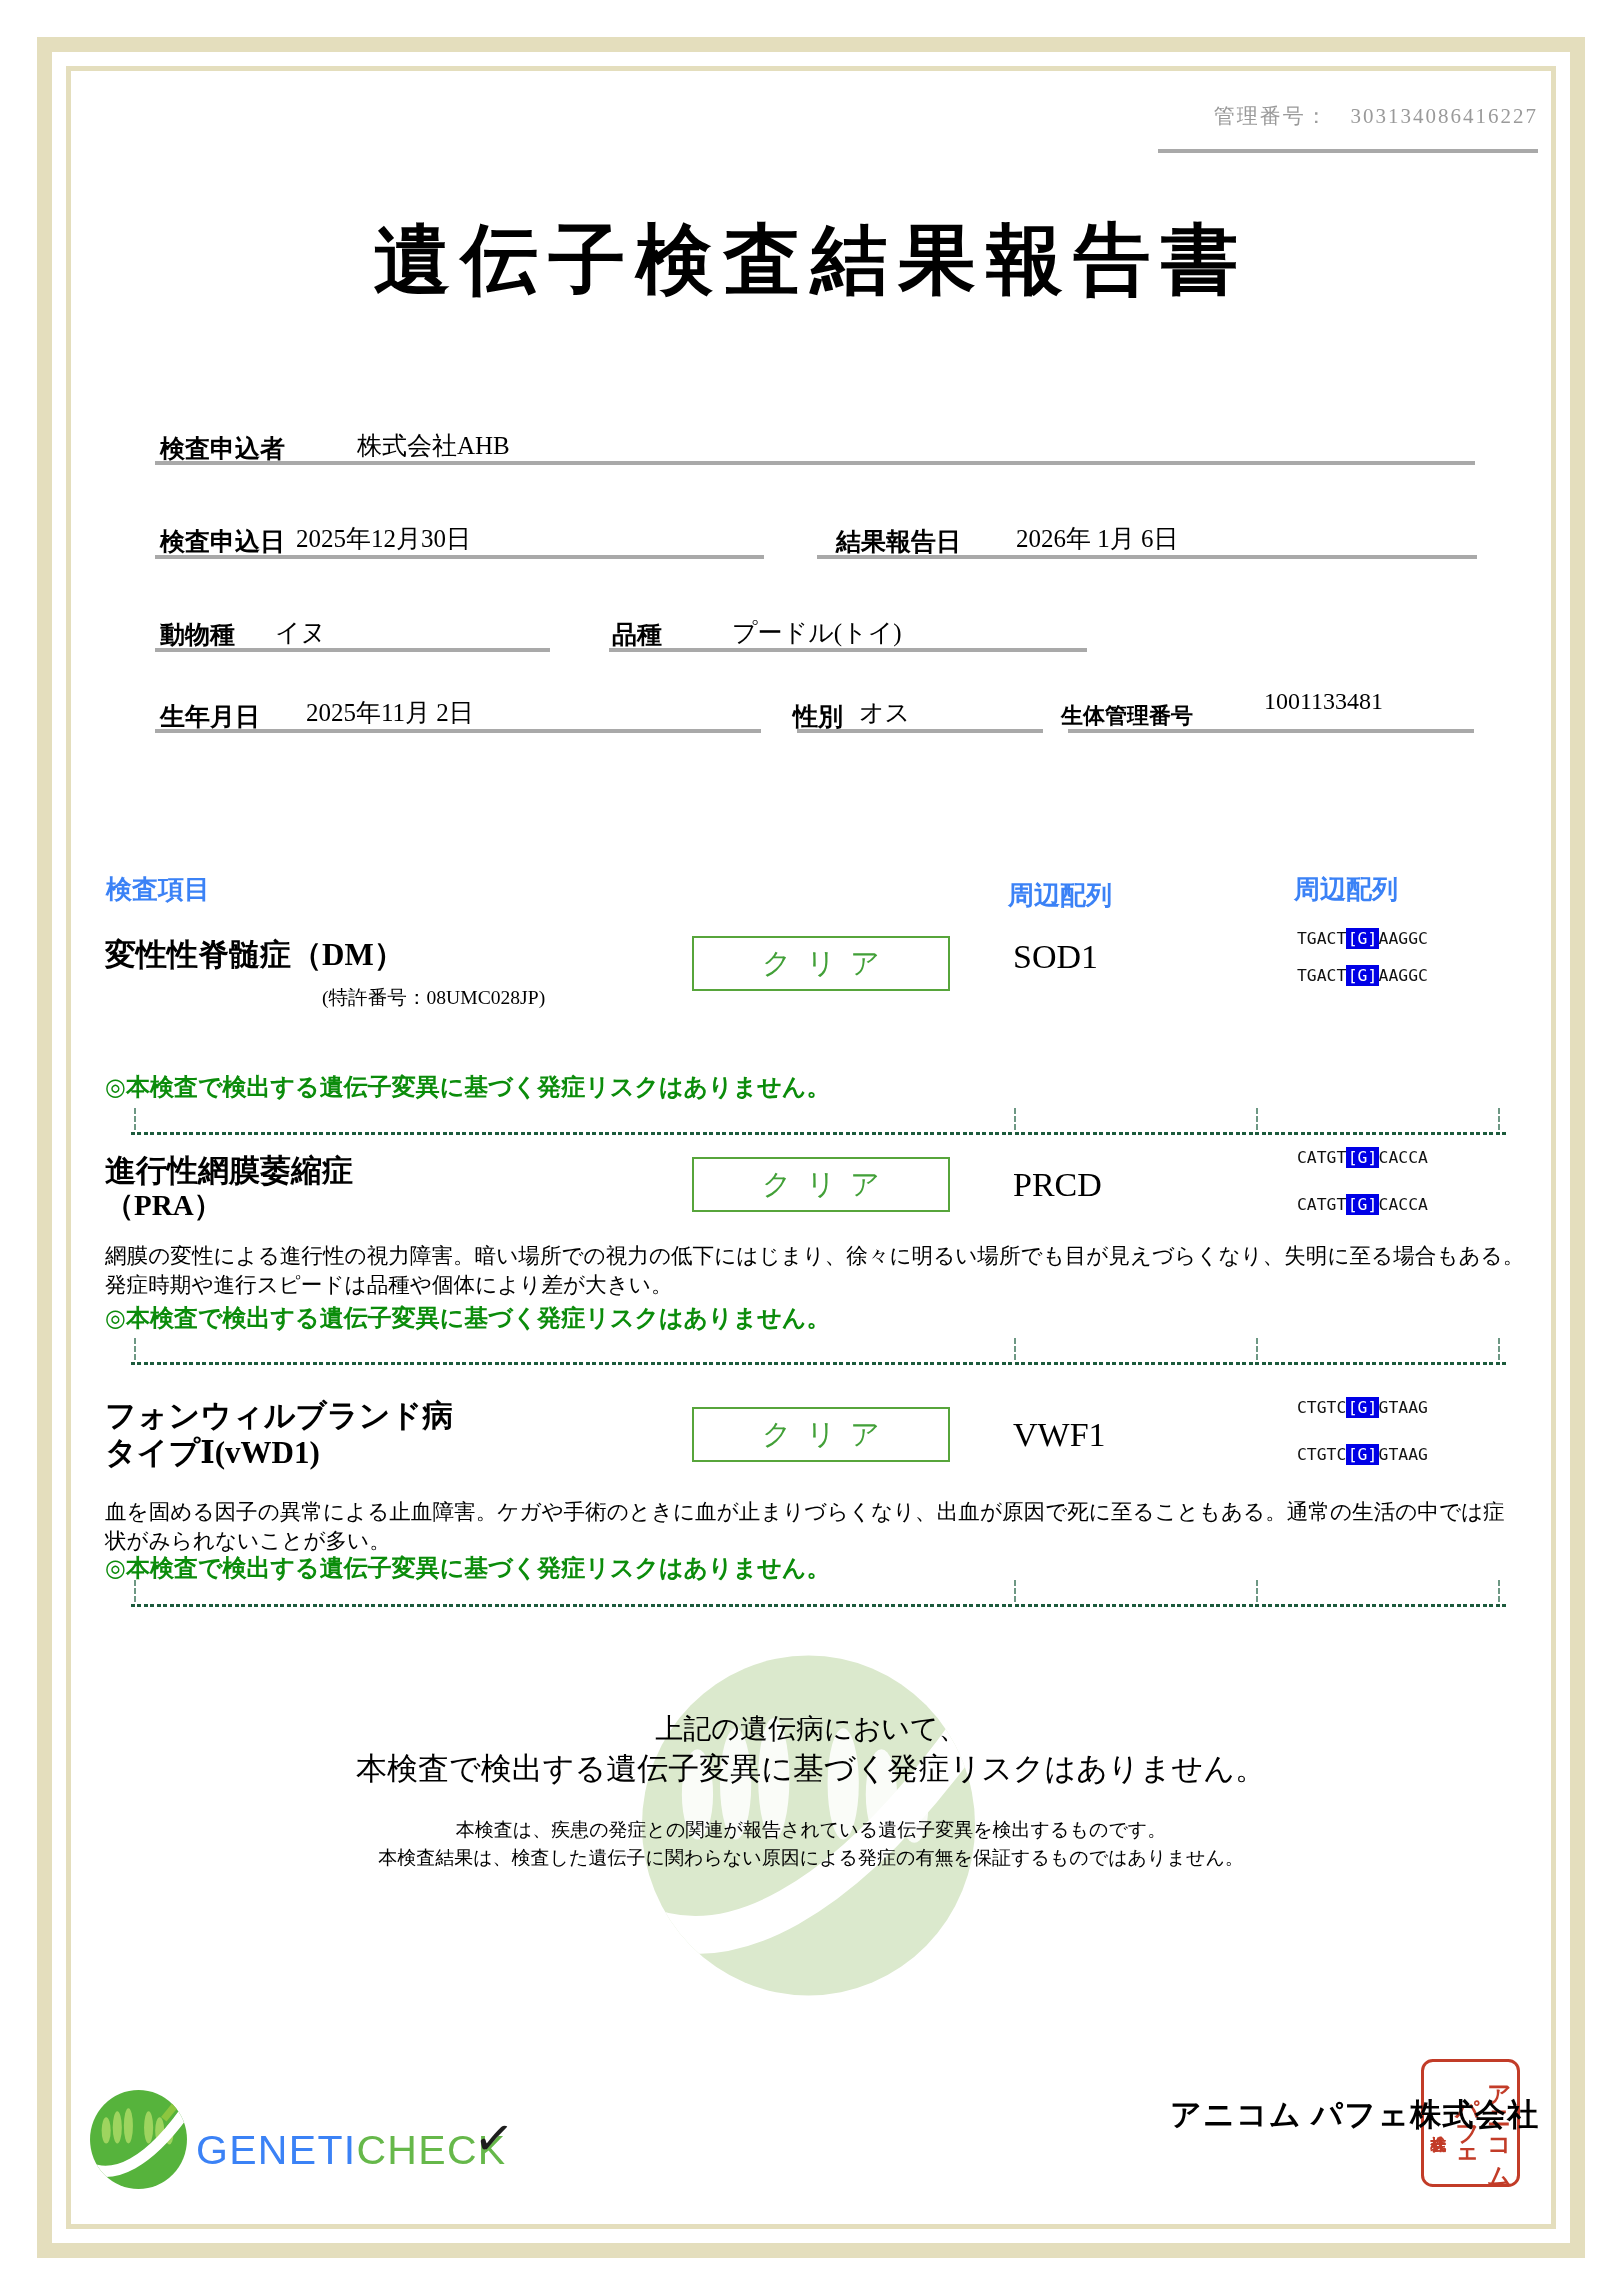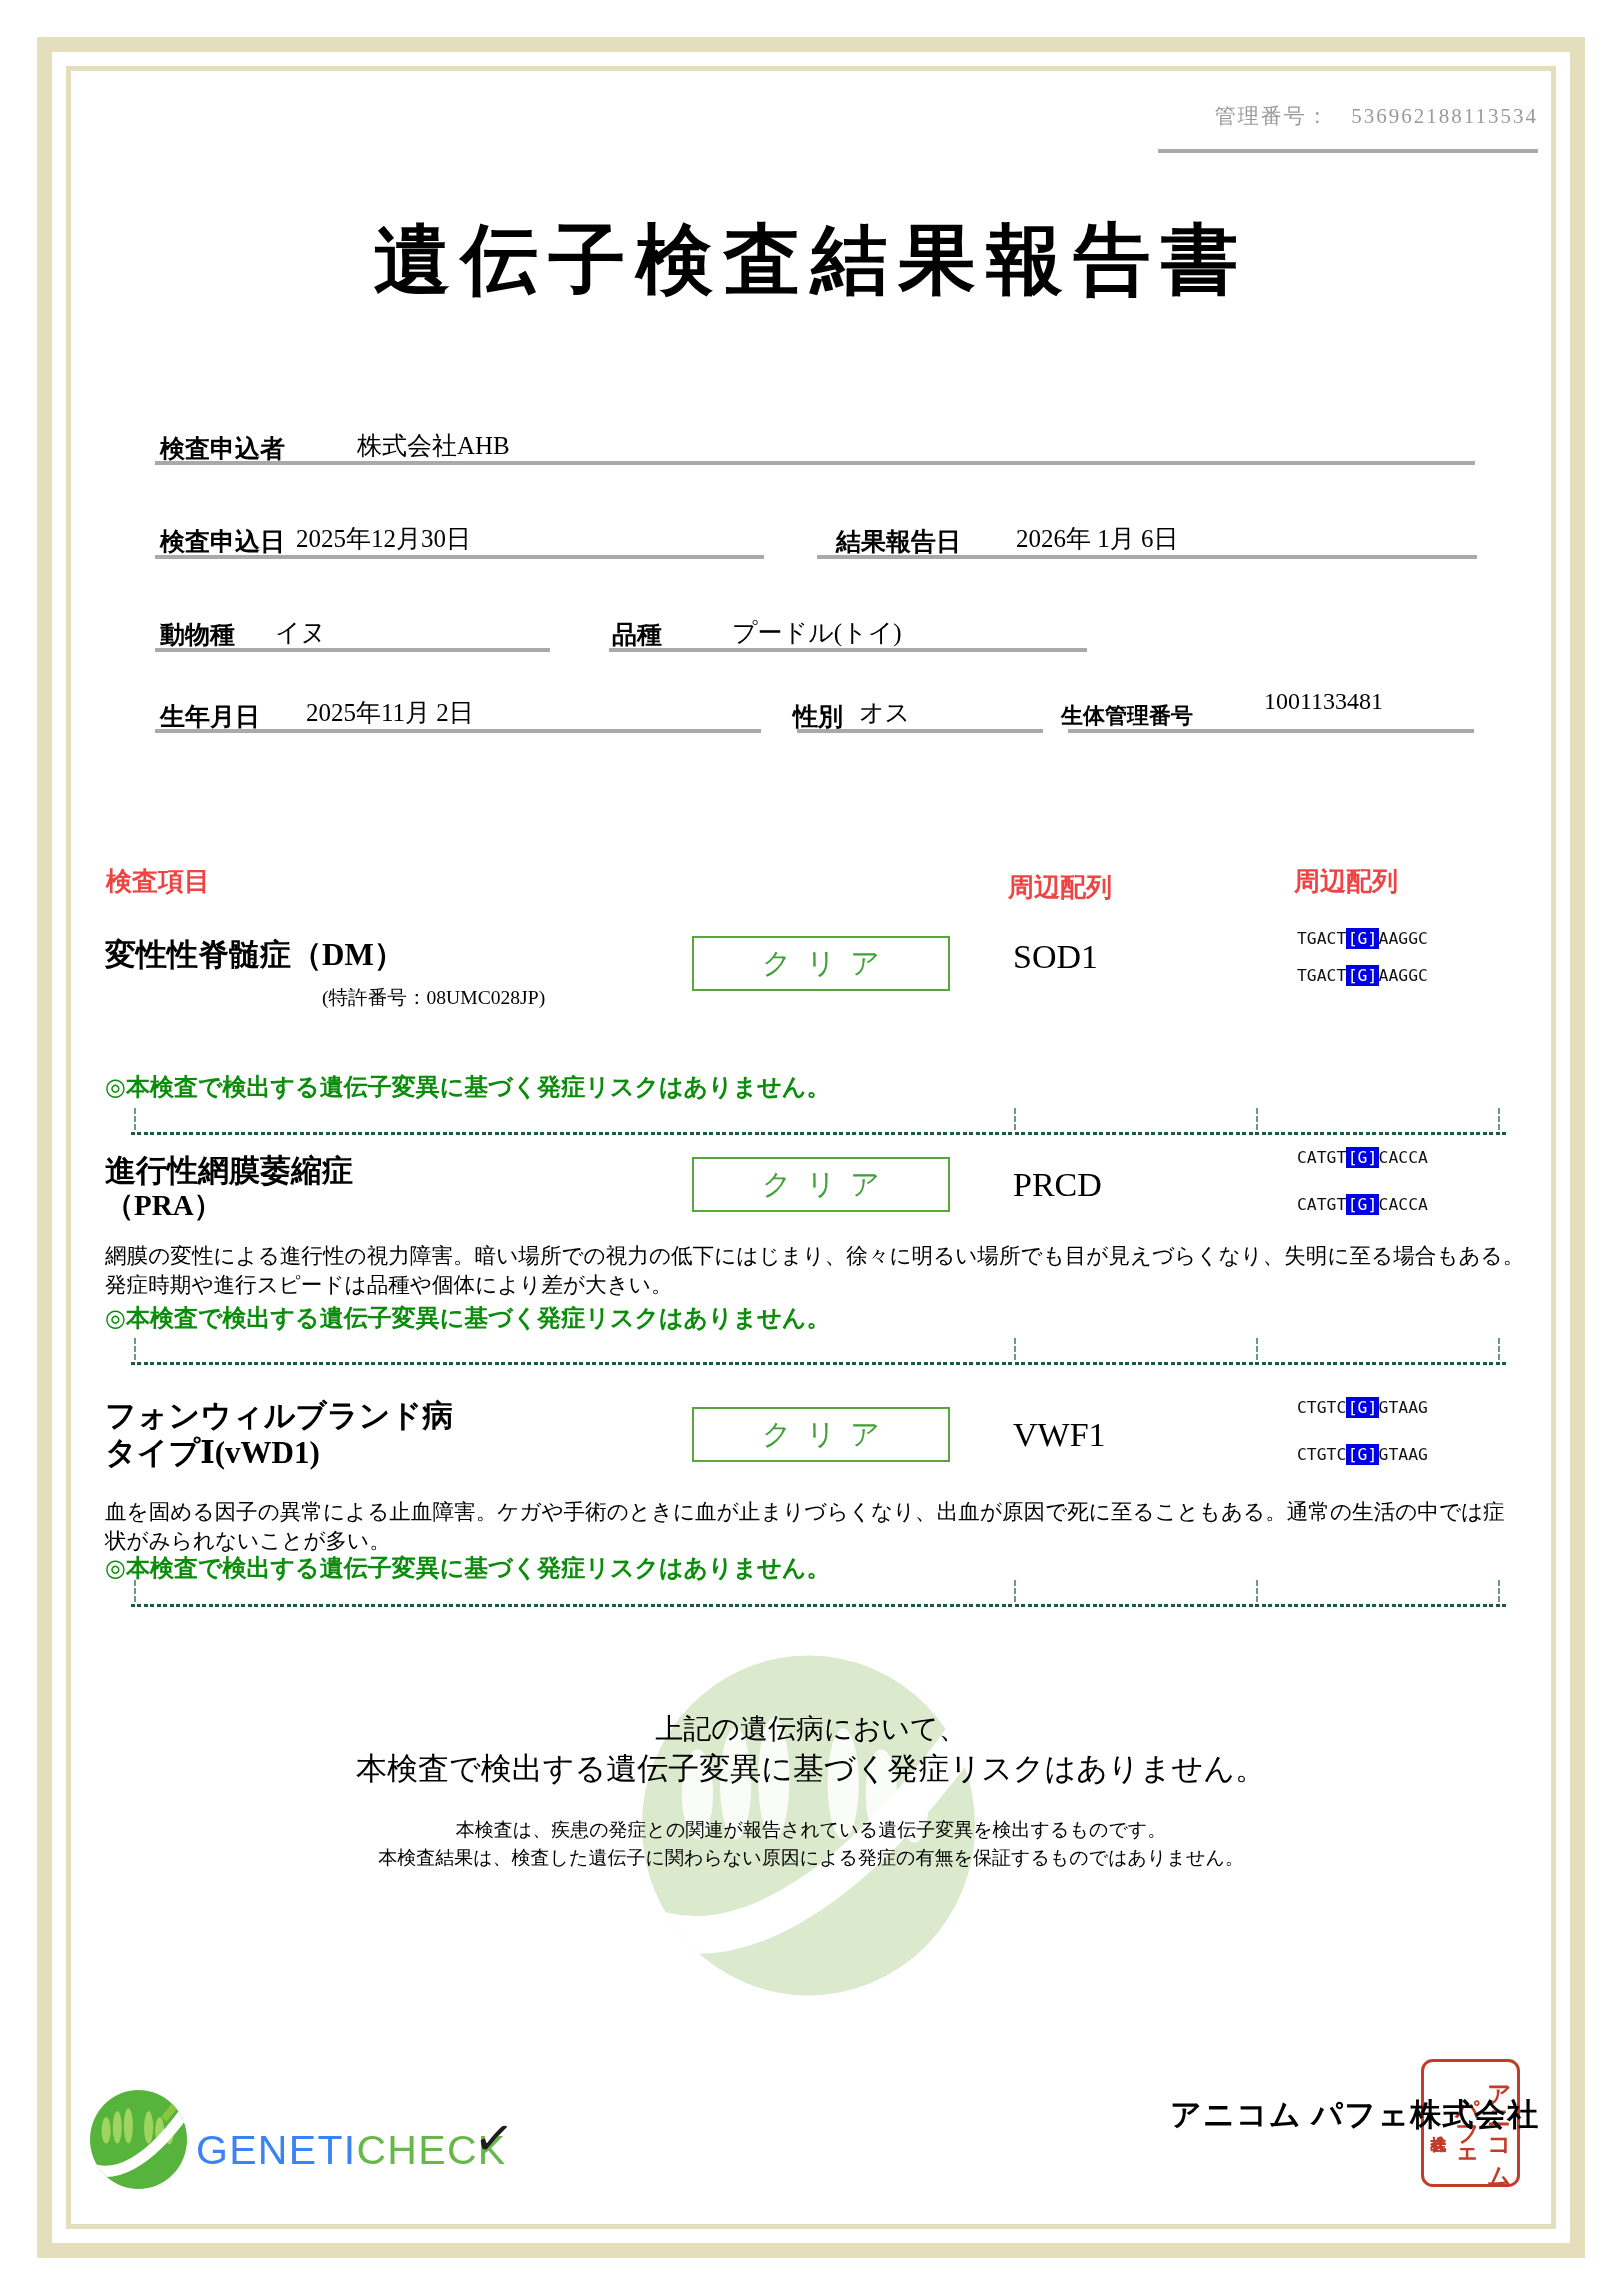--- a/index.html
+++ b/index.html
@@ -16,21 +16,21 @@
                border:5.9px solid #e4debd;pointer-events:none;}
 
   .ctrl{color:#9a9a9a;font-size:21px;letter-spacing:2px;}
   .gray-bar{background:#a9a9a9;height:3.9px;}
 
   .doc-title{width:100%;text-align:center;font-size:77px;font-weight:bold;letter-spacing:10.5px;}
 
   .flabel{font-size:25px;font-weight:bold;}
   .fvalue{font-size:25px;}
 
-  .col-head{font-size:26px;font-weight:bold;color:#ef4444;}
+  .col-head{font-size:26px;font-weight:bold;color:#3b82f6;margin-top:8px;}
   .dis-name{font-size:31px;font-weight:bold;}
   .patent{font-size:19.6px;}
   .clear-box{border:2.6px solid #57a53b;background:#fff;width:254px;height:51px;
              display:flex;align-items:center;justify-content:center;}
   .clear-txt{color:#42a038;font-size:29px;letter-spacing:14.4px;padding-left:14.4px;}
   .gene{font-size:34px;}
   .seq{font-size:16.4px;color:#111;}
   .seq .var{background:#0000e6;color:#ffffff;padding:0.7px 1.3px;}
   .desc{font-size:21.6px;line-height:1.36;width:1420px;}
   .note{font-size:24px;font-weight:bold;color:#0b8c0b;}
@@ -77,21 +77,21 @@
       </g>
       <path d="M-12,148 C45,188 125,150 212,16" stroke="#ffffff" stroke-width="22" fill="none"></path>
     </g>
   </svg>
 
   <div class="frame-outer"></div>
   <div class="frame-inner"></div>
 
   <div class="abs ctrl" style="left:1158px;top:102px;width:380px;text-align:right;white-space:nowrap;">
     <span>管理番号：</span>
-    <span style="margin-left:14.4px;">536962188113534</span>
+    <span style="margin-left:14.4px;">303134086416227</span>
   </div>
   <div class="abs gray-bar" style="left:1158px;top:149px;width:380px;"></div>
 
   <div class="abs doc-title" style="left:0;top:209px;">遺伝子検査結果報告書</div>
 
   <div class="abs flabel" style="left:160px;top:432px;">検査申込者</div>
   <div class="abs fvalue" style="left:357px;top:429px;">株式会社AHB</div>
   <div class="abs gray-bar" style="left:155px;top:461px;width:1320px;"></div>
 
   <div class="abs flabel" style="left:160px;top:525px;">検査申込日</div>

